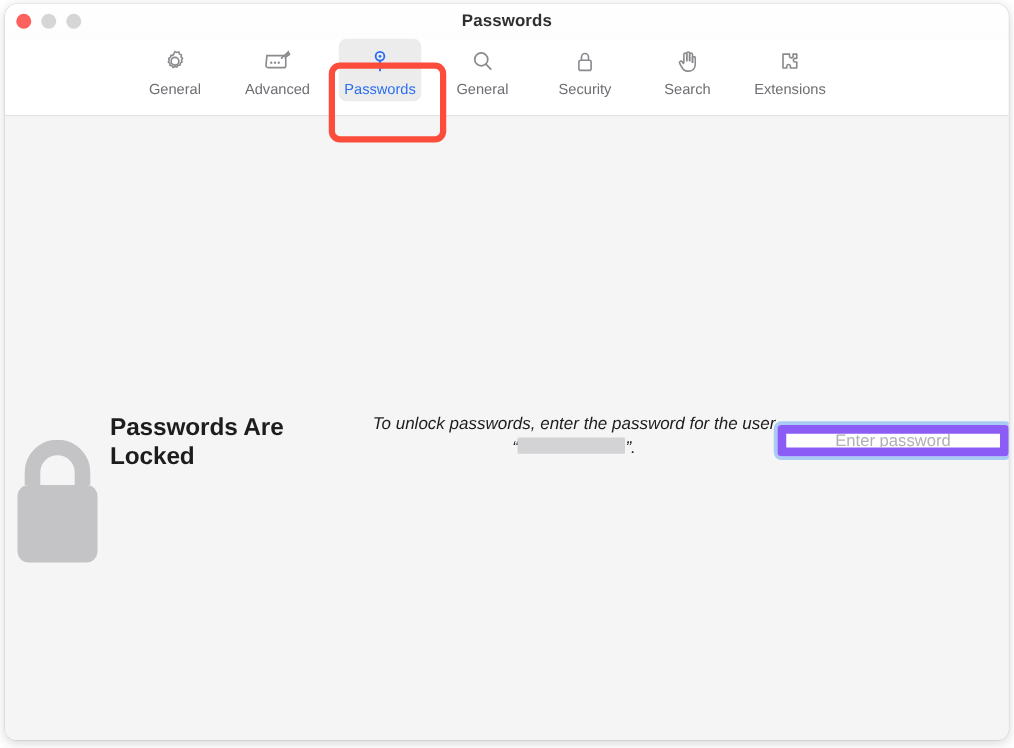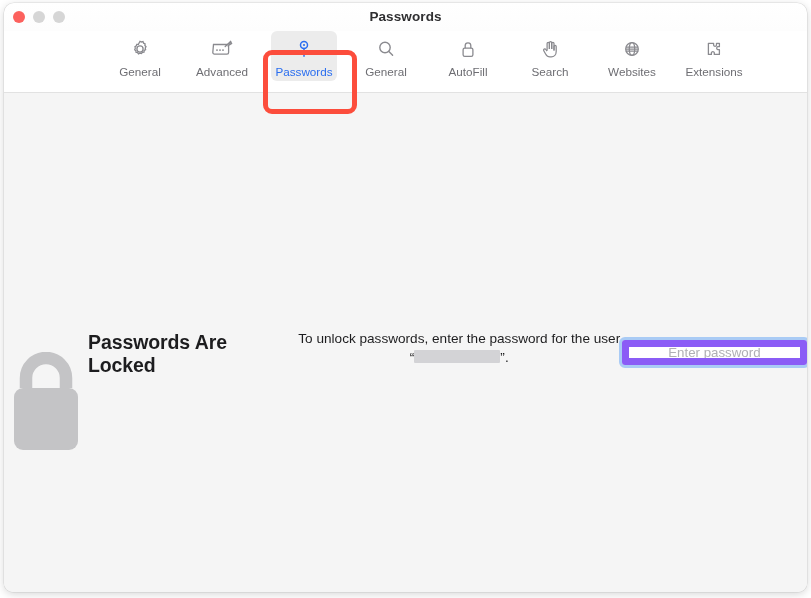--- a/index.html
+++ b/index.html
@@ -169,20 +169,21 @@
     letter-spacing: -0.1px;
   }
 
   .subtext {
     margin-top: 9px;
     width: 330px;
     text-align: center;
     font-size: 13.6px;
     line-height: 19px;
     color: #1d1d1f;
+    font-style: italic;
   }
 
   .redaction {
     display: inline-block;
     width: 86px;
     height: 13px;
     background: #d3d3d6;
     vertical-align: -1px;
     border-radius: 1px;
   }
@@ -293,47 +294,35 @@
           <div class="tb-label">General</div>
         </div>
 
         <div class="tb-item">
           <div class="tb-icon">
             <svg width="24" height="24" viewBox="0 0 24 24" fill="none" stroke="#8a8a8f" stroke-width="1.3">
               <rect x="7.1" y="11.2" width="9.8" height="8.1" rx="1.6"></rect>
               <path d="M9.2 11.2 V8.6 a2.8 2.8 0 0 1 5.6 0 V11.2"></path>
             </svg>
           </div>
-          <div class="tb-label">AutoFill</div>
+          <div class="tb-label">Security</div>
         </div>
 
         <div class="tb-item">
           <div class="tb-icon">
             <svg width="24" height="24" viewBox="0 0 24 24" fill="none" stroke="#8a8a8f" stroke-width="1.25">
               <path d="M9.1 13.4 V6.6 a1.15 1.15 0 0 1 2.3 0 V12"></path>
               <path d="M11.4 12 V5.7 a1.15 1.15 0 0 1 2.3 0 V12"></path>
               <path d="M13.7 12 V6.6 a1.15 1.15 0 0 1 2.3 0 V13.4"></path>
               <path d="M16 13.4 V9.4 a1.1 1.1 0 0 1 2.2 0 v5.2 c0 3.1 -2.1 5.3 -4.9 5.3 h-1.4 c-2.3 0 -3.4 -1.3 -4.3 -2.9 l-1.8 -3.2 a1.2 1.2 0 0 1 2 -1.35 l1.3 1.75"></path>
             </svg>
           </div>
           <div class="tb-label">Search</div>
         </div>
 
-        <div class="tb-item">
-          <div class="tb-icon">
-            <svg width="24" height="24" viewBox="0 0 24 24" fill="none" stroke="#8a8a8f" stroke-width="1.25">
-              <circle cx="12" cy="12" r="6.3"></circle>
-              <ellipse cx="12" cy="12" rx="2.7" ry="6.3"></ellipse>
-              <path d="M5.8 10 H18.2"></path>
-              <path d="M5.8 14 H18.2"></path>
-              <path d="M5.7 12 H18.3"></path>
-            </svg>
-          </div>
-          <div class="tb-label">Websites</div>
-        </div>
 
         <div class="tb-item">
           <div class="tb-icon">
             <svg width="24" height="24" viewBox="0 0 24 24" fill="none" stroke="#8a8a8f" stroke-width="1.3" stroke-linejoin="round">
               <path d="M6.4 6.3 h5.2 v1.9 a1.5 1.5 0 0 0 2.9 0 V6.3 h2.9 v3.4 h-1.6 a1.5 1.5 0 0 0 0 2.9 h1.6 v4.8 h-5.1 v-1.7 a1.5 1.5 0 0 0 -2.9 0 v1.7 H6.4 Z"></path>
             </svg>
           </div>
           <div class="tb-label">Extensions</div>
         </div>
 

